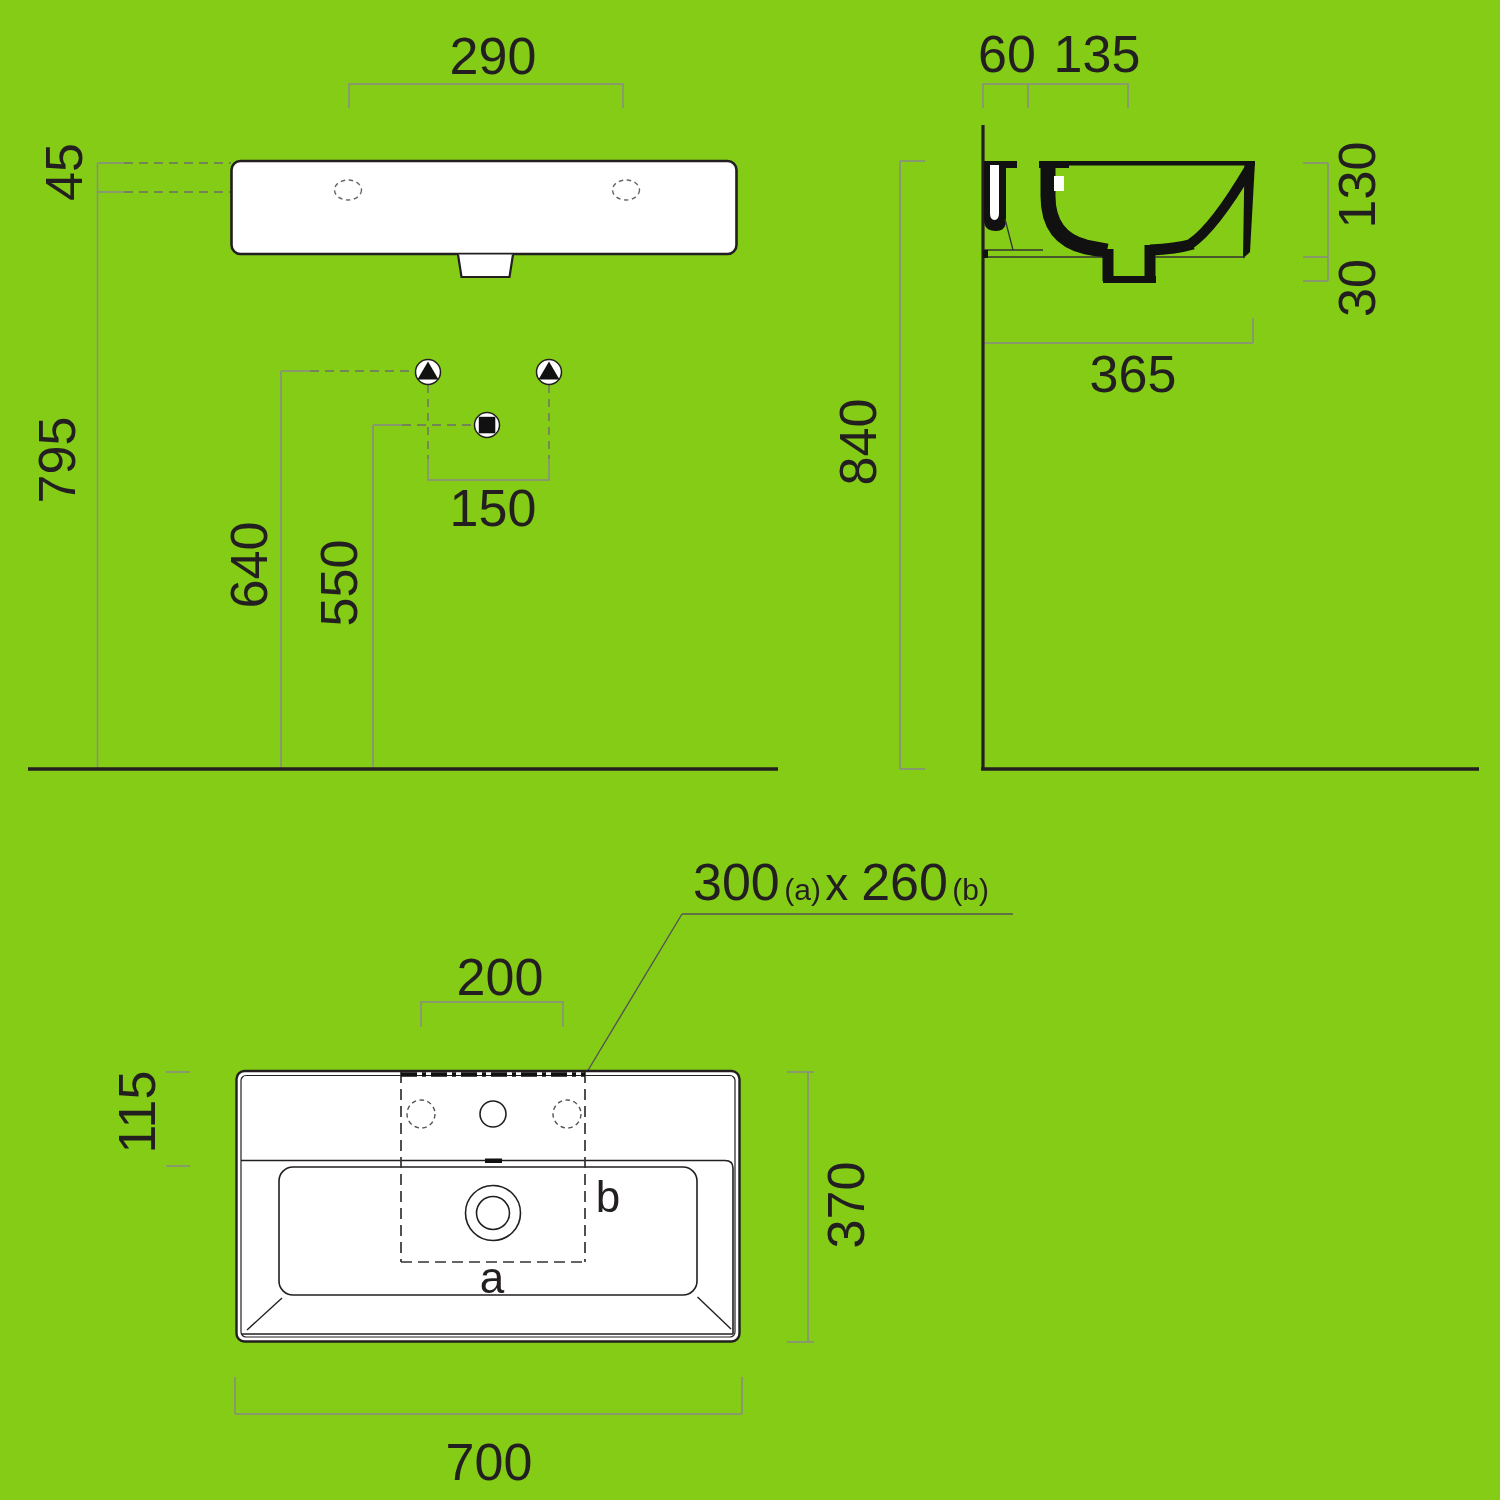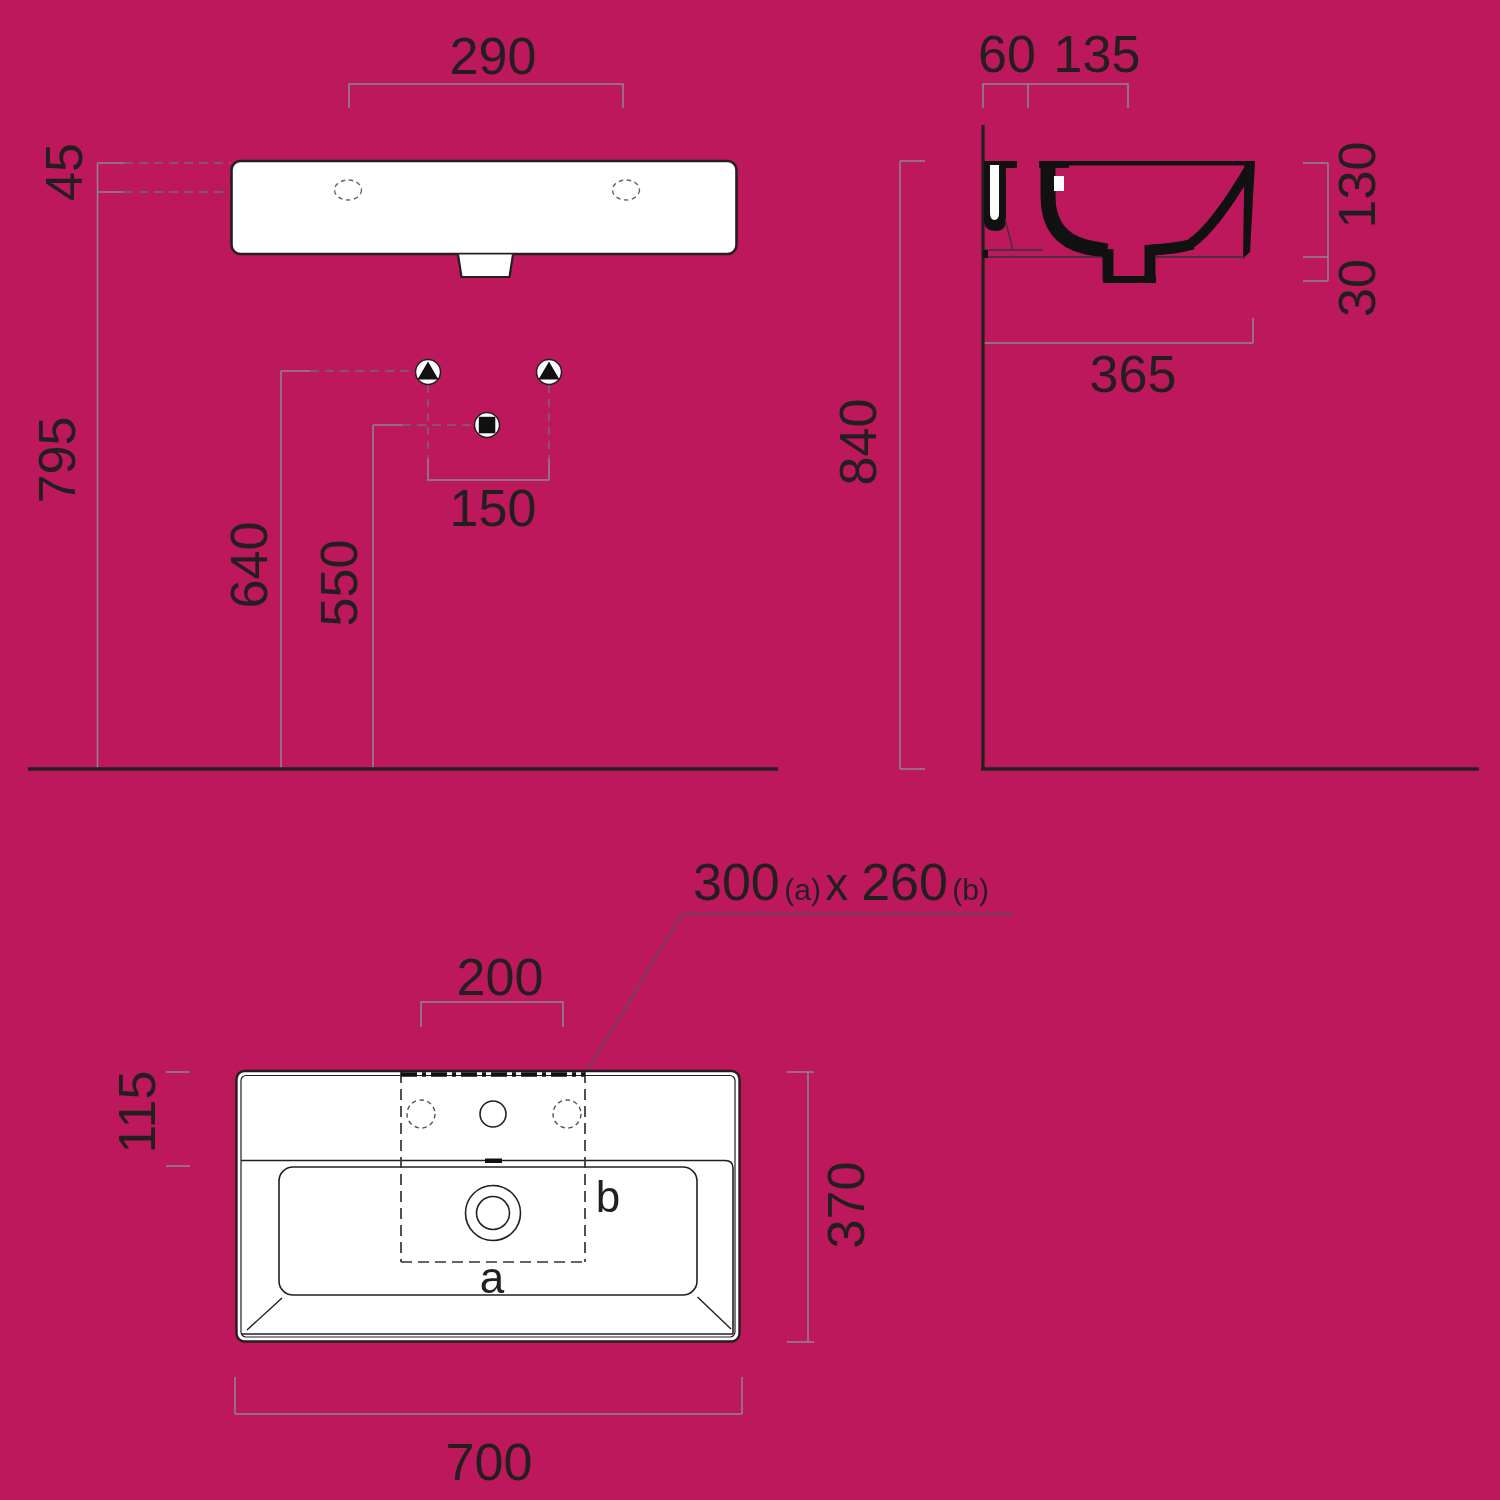--- a/index.html
+++ b/index.html
@@ -1,16 +1,16 @@
 <!DOCTYPE html>
 <html><head>
 <meta charset="utf-8">
 <style>
   html,body{margin:0;padding:0;background:#ffffff;}
-  .page{width:1500px;height:1500px;position:relative;background:#be185d;overflow:hidden;}
+  .page{width:1500px;height:1500px;position:relative;background:#84cc16;overflow:hidden;}
   svg{display:block;font-family:"Liberation Sans", sans-serif;}
   text{fill:#231f20;}
   .num{font-size:52px;}
   .numsm{font-size:30px;}
   .nummid{font-size:46px;}
   .lbl{font-size:44px;}
 </style>
 </head>
 <body>
 

